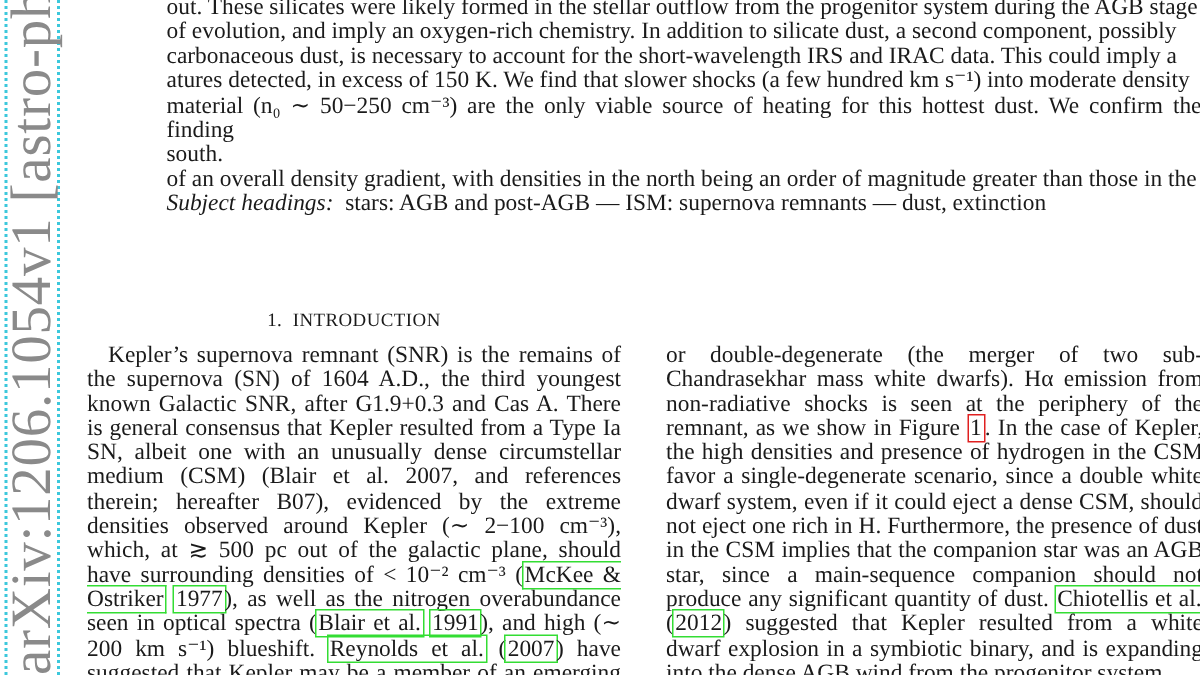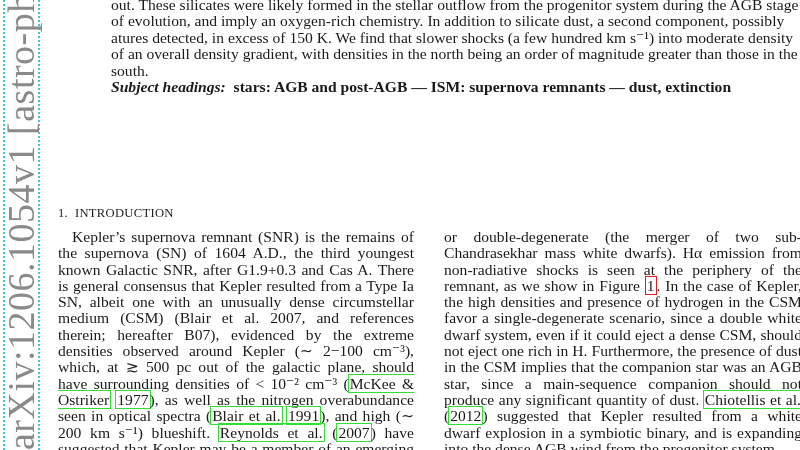--- a/index.html
+++ b/index.html
@@ -19,30 +19,30 @@
     transform-origin:0 0; transform:rotate(-90deg);
     font-size:38px; color:#8a8a8a; white-space:nowrap;
     letter-spacing:0.5px; line-height:34px; height:34px;
     width:520px;
   }
   .abstract {
     position:absolute; left:111px; top:-3px; width:690px;
     font-size:15.6px; line-height:16.4px; text-align:justify;
   }
   .abstract p { margin:0; }
-  .subj { margin-top:0;font-weight:bold; }
+  .subj { margin-top:0; }
   .subj i { font-style:italic; }
   .col {
     position:absolute; top:205px;
     font-size:15.6px; line-height:16.3px; text-align:justify;
   }
   #col-left { left:58px; width:356px; }
   #col-right { left:444px; width:358px; top:229px; }
   .sec-title {
-    font-size:12.6px; letter-spacing:0.3px;
+    text-align:center; font-size:12.6px; letter-spacing:0.3px;
     margin:0 0 8px 0; height:16px; line-height:16px;
   }
   .col p { margin:0; text-indent:14px; }
   .col p.noindent { text-indent:0; }
   .cite {
     border:1.5px solid #33dd33; padding:0 1px; margin:0 -1px;
   }
   .figref {
     border:1.5px solid #e02020; padding:0 1px;
   }
@@ -50,23 +50,25 @@
 </head>
 <body>
 
 <div id="dots-left" class="dots"></div>
 <div id="dots-right" class="dots"></div>
 <div class="stamp">arXiv:1206.1054v1  [astro-ph.GA]  5 Jun 2012</div>
 
 <div class="abstract">
   <p>out. These silicates were likely formed in the stellar outflow from the progenitor system during the AGB stage</p>
   <p>of evolution, and imply an oxygen-rich chemistry. In addition to silicate dust, a second component, possibly</p>
+  <p>carbonaceous dust, is necessary to account for the short-wavelength IRS and IRAC data. This could imply a</p>
   <p>atures detected, in excess of 150 K. We find that slower shocks (a few hundred km s⁻¹) into moderate density</p>
+  <p>material (n₀ ∼ 50−250 cm⁻³) are the only viable source of heating for this hottest dust. We confirm the finding</p>
+  <p style="text-align:left">south.</p>
   <p>of an overall density gradient, with densities in the north being an order of magnitude greater than those in the</p>
-  <p style="text-align:left">south.</p>
   <p class="subj">
     <i>Subject headings:</i>&nbsp;
     <span>stars: AGB and post-AGB — ISM: supernova remnants — dust, extinction</span>
   </p>
 </div>
 
 <div id="col-left" class="col">
   <div class="sec-title">
     <span>1.</span>&nbsp;
     <span>INTRODUCTION</span>

